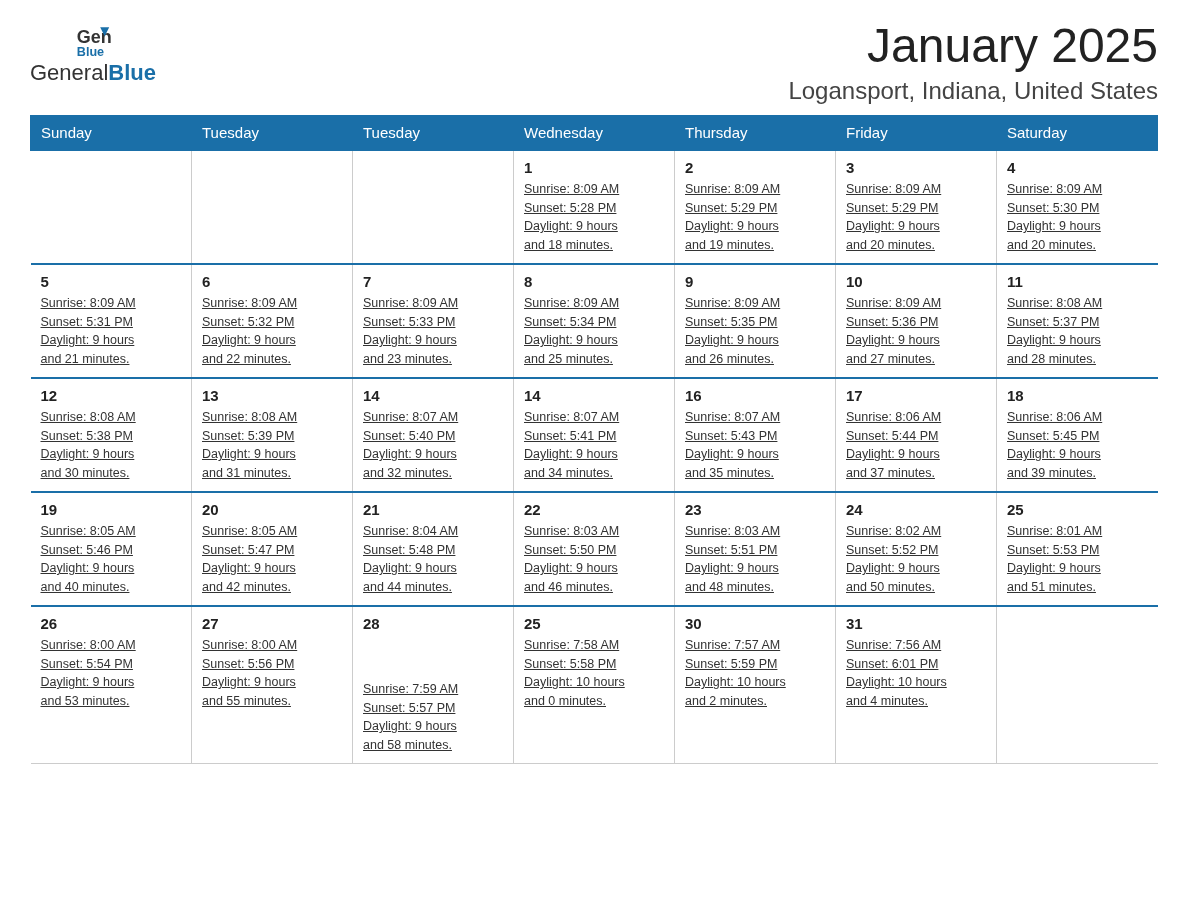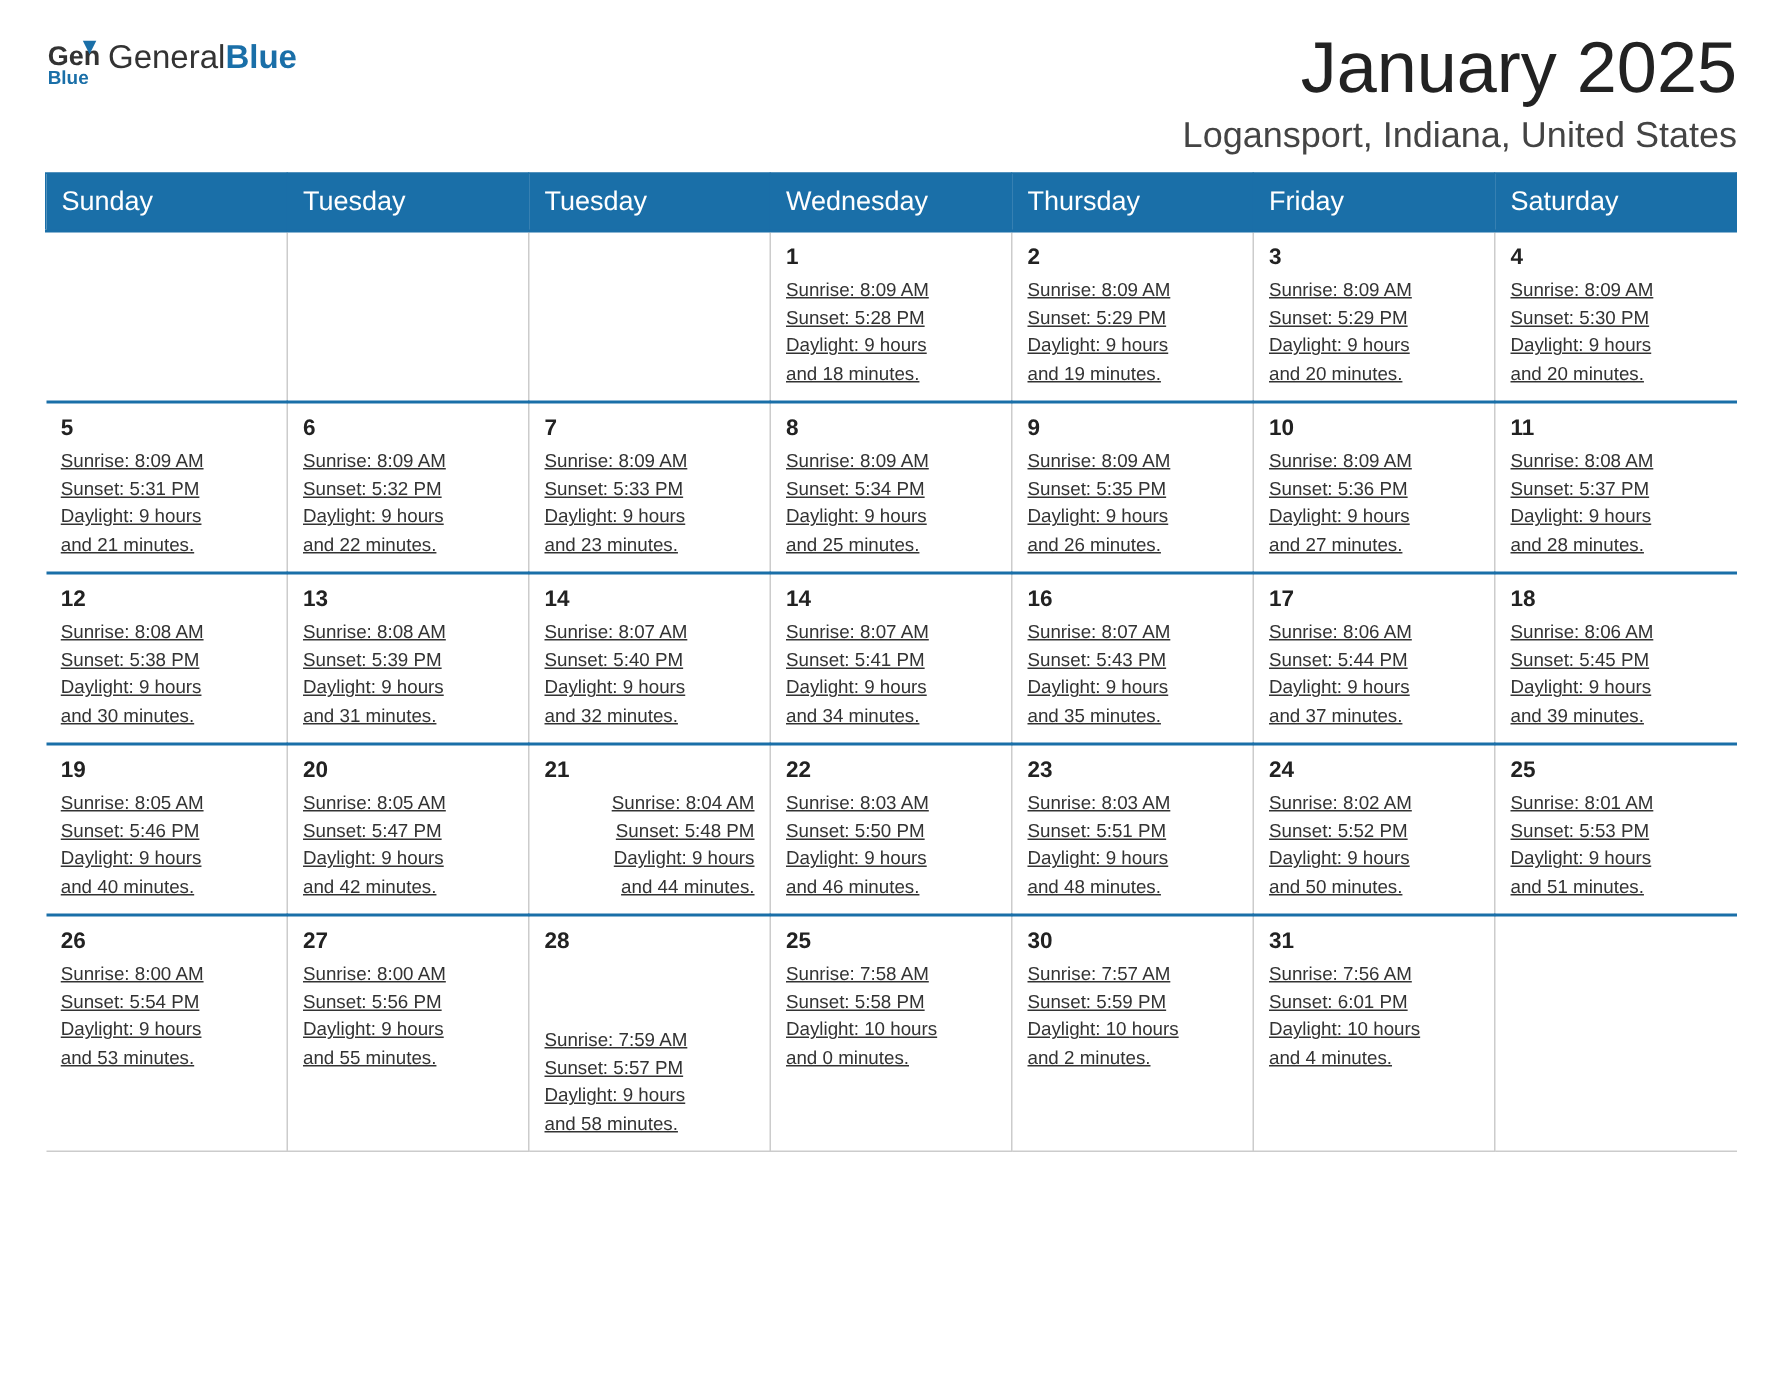--- a/index.html
+++ b/index.html
@@ -14,20 +14,21 @@
     .header {
       display: flex;
       justify-content: space-between;
       align-items: flex-start;
       margin-bottom: 10px;
     }
     .logo {
       display: flex;
       align-items: center;
       gap: 6px;
+      flex-direction: column;
     }
     .logo-text-general {
       font-size: 22px;
       font-weight: normal;
       color: #333;
       text-align: center;
     }
     .logo-text-blue {
       font-size: 22px;
       font-weight: bold;
@@ -54,21 +55,21 @@
     table {
       width: 100%;
       border-collapse: collapse;
       margin-top: 10px;
     }
     thead tr {
       background-color: #1a6fa8;
     }
     thead th {
       color: #fff;
-      font-size: 18px;
+      font-size: 15px;
       font-weight: normal;
       padding: 8px 10px;
       text-align: left;
       border: 1px solid #1a6fa8;
     }
     tbody tr {
       border-top: 2px solid #1a6fa8;
     }
     tbody td {
       vertical-align: top;
@@ -280,21 +281,21 @@
         </td>
         <td>
           <span class="day-number">20</span>
           <div class="day-info" style="white-space: pre-line;">Sunrise: 8:05 AM
 Sunset: 5:47 PM
 Daylight: 9 hours
 and 42 minutes.</div>
         </td>
         <td>
           <span class="day-number">21</span>
-          <div class="day-info" style="white-space: pre-line; text-align: right;">Sunrise: 8:04 AM
+          <div class="day-info" style="white-space: pre-line;">Sunrise: 8:04 AM
 Sunset: 5:48 PM
 Daylight: 9 hours
 and 44 minutes.</div>
         </td>
         <td>
           <span class="day-number">22</span>
           <div class="day-info" style="white-space: pre-line;">Sunrise: 8:03 AM
 Sunset: 5:50 PM
 Daylight: 9 hours
 and 46 minutes.</div>

